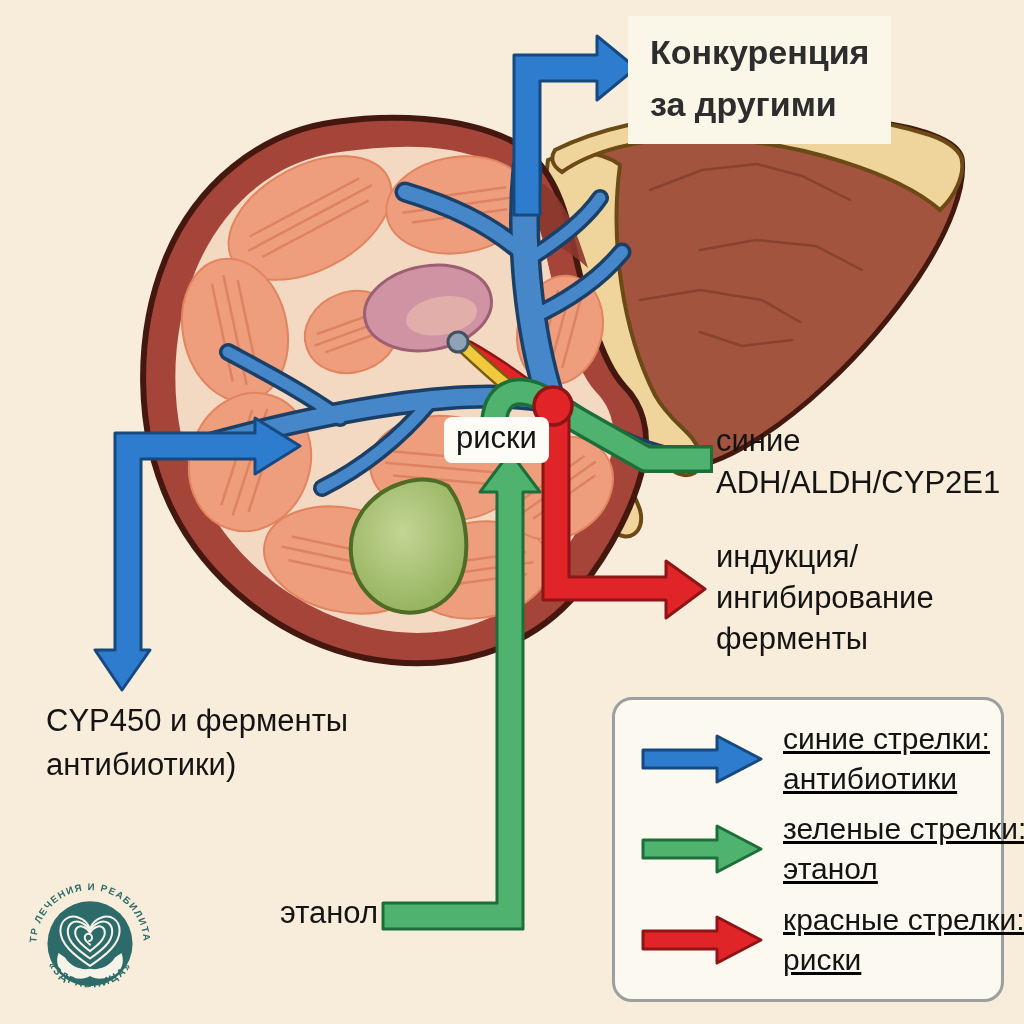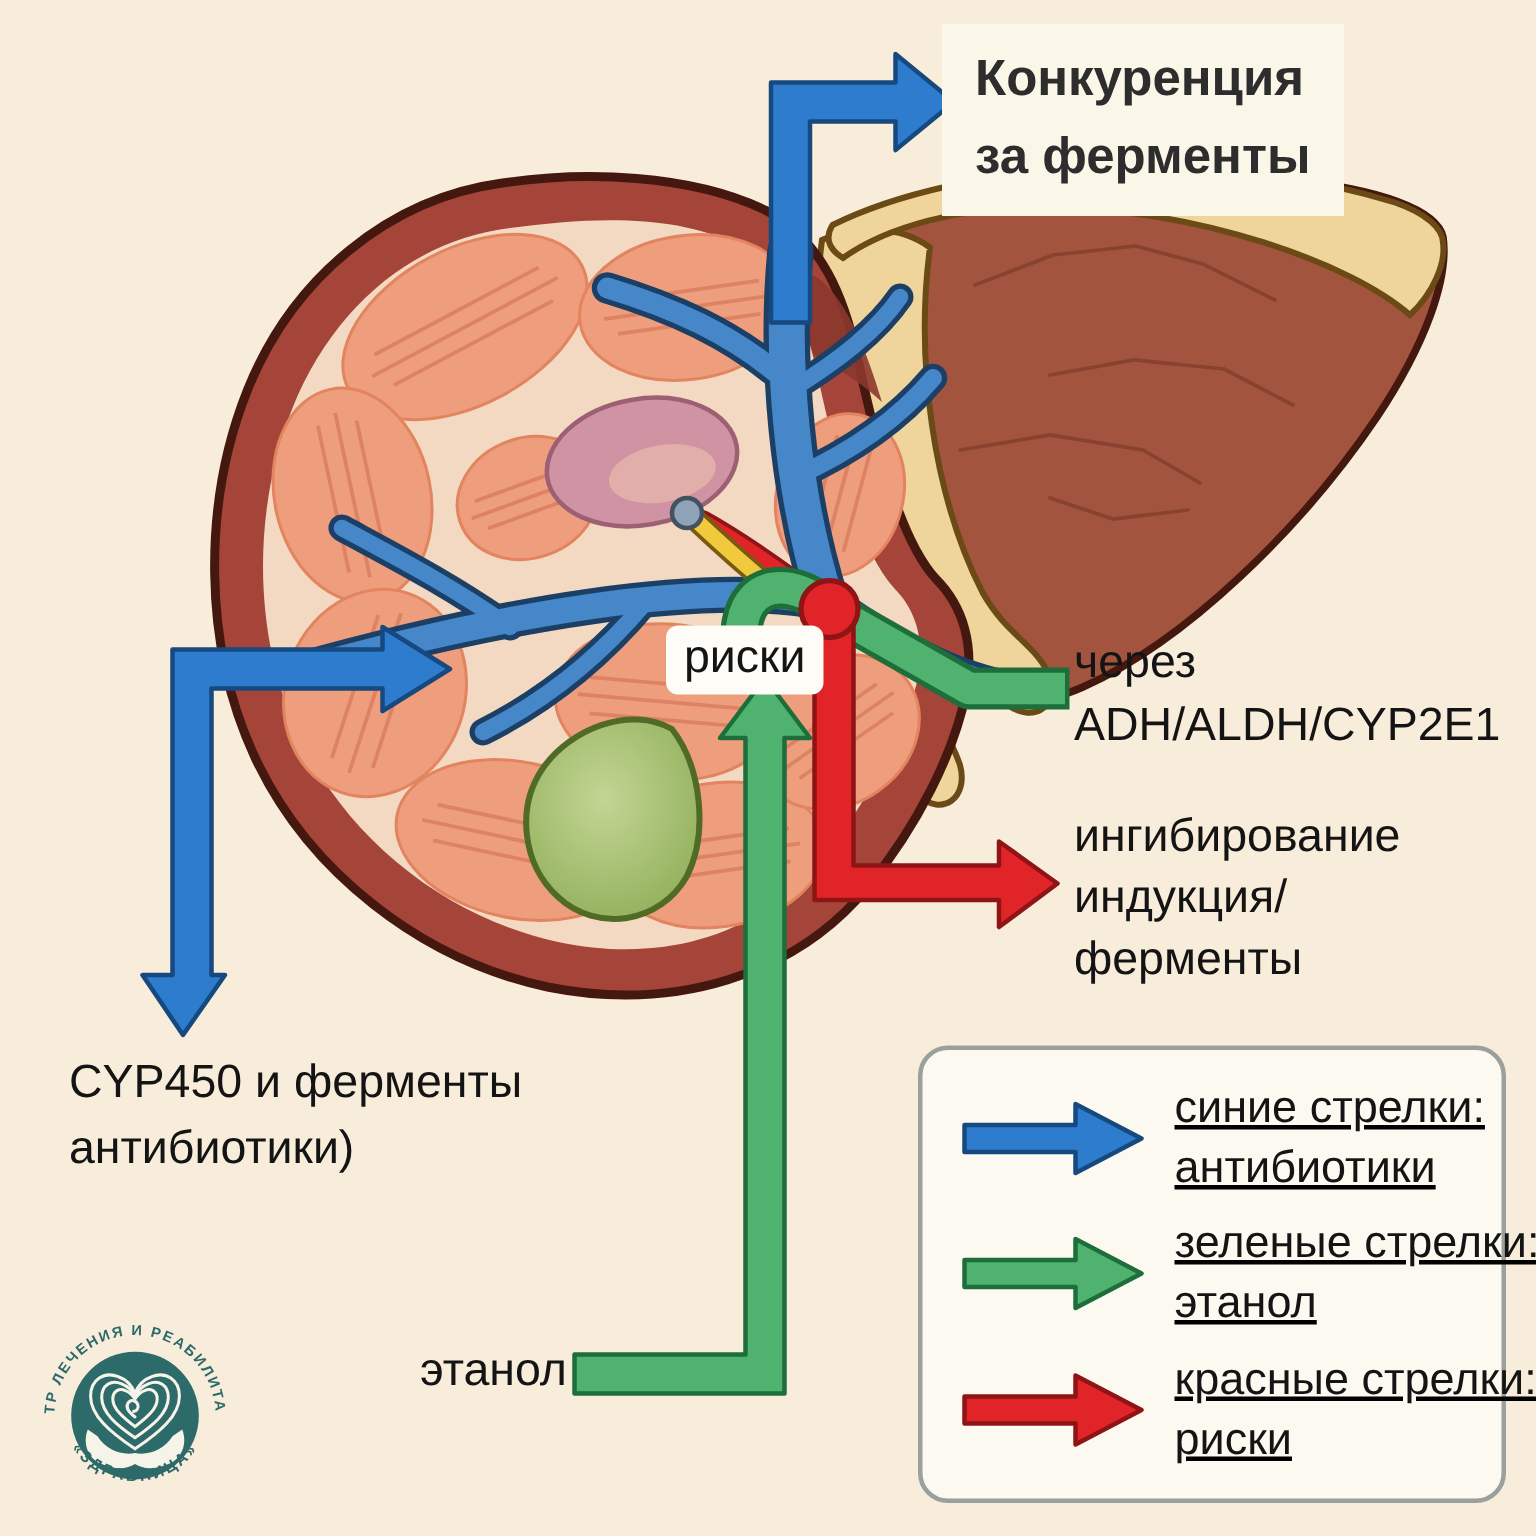--- a/index.html
+++ b/index.html
@@ -183,31 +183,31 @@
 
     <path d="M383,903 L497,903 L497,492 L480,492 L510,452 L540,492 L523,492 L523,929 L383,929 Z" style="fill:var(--arrow-green);stroke:var(--arrow-green-dark)" stroke-width="3" stroke-linejoin="round"></path>
 
     <path d="M543,406 L569,406 L569,577 L666,577 L666,561 L705,589 L666,618 L666,600 L543,600 Z" style="fill:var(--arrow-red);stroke:var(--arrow-red-dark)" stroke-width="3" stroke-linejoin="round"></path>
 
     <circle cx="553" cy="406" r="19" style="fill:var(--arrow-red);stroke:var(--arrow-red-dark)" stroke-width="3.5"></circle>
   </svg>
 
   <div class="note" id="competition-box">
     <div>Конкуренция</div>
-    <div>за ферменты</div>
+    <div>за другими</div>
   </div>
 
   <div class="note" id="via-label">
-    <div>через</div>
+    <div>синие</div>
     <div>ADH/ALDH/CYP2E1</div>
   </div>
 
   <div class="note" id="induction-label">
+    <div>индукция/</div>
     <div>ингибирование</div>
-    <div>индукция/</div>
     <div>ферменты</div>
   </div>
 
   <div class="note" id="metabolized-label">
     <div>CYP450 и ферменты</div>
     <div>антибиотики)</div>
   </div>
 
   <div class="note" id="risks-label">риски</div>
 

